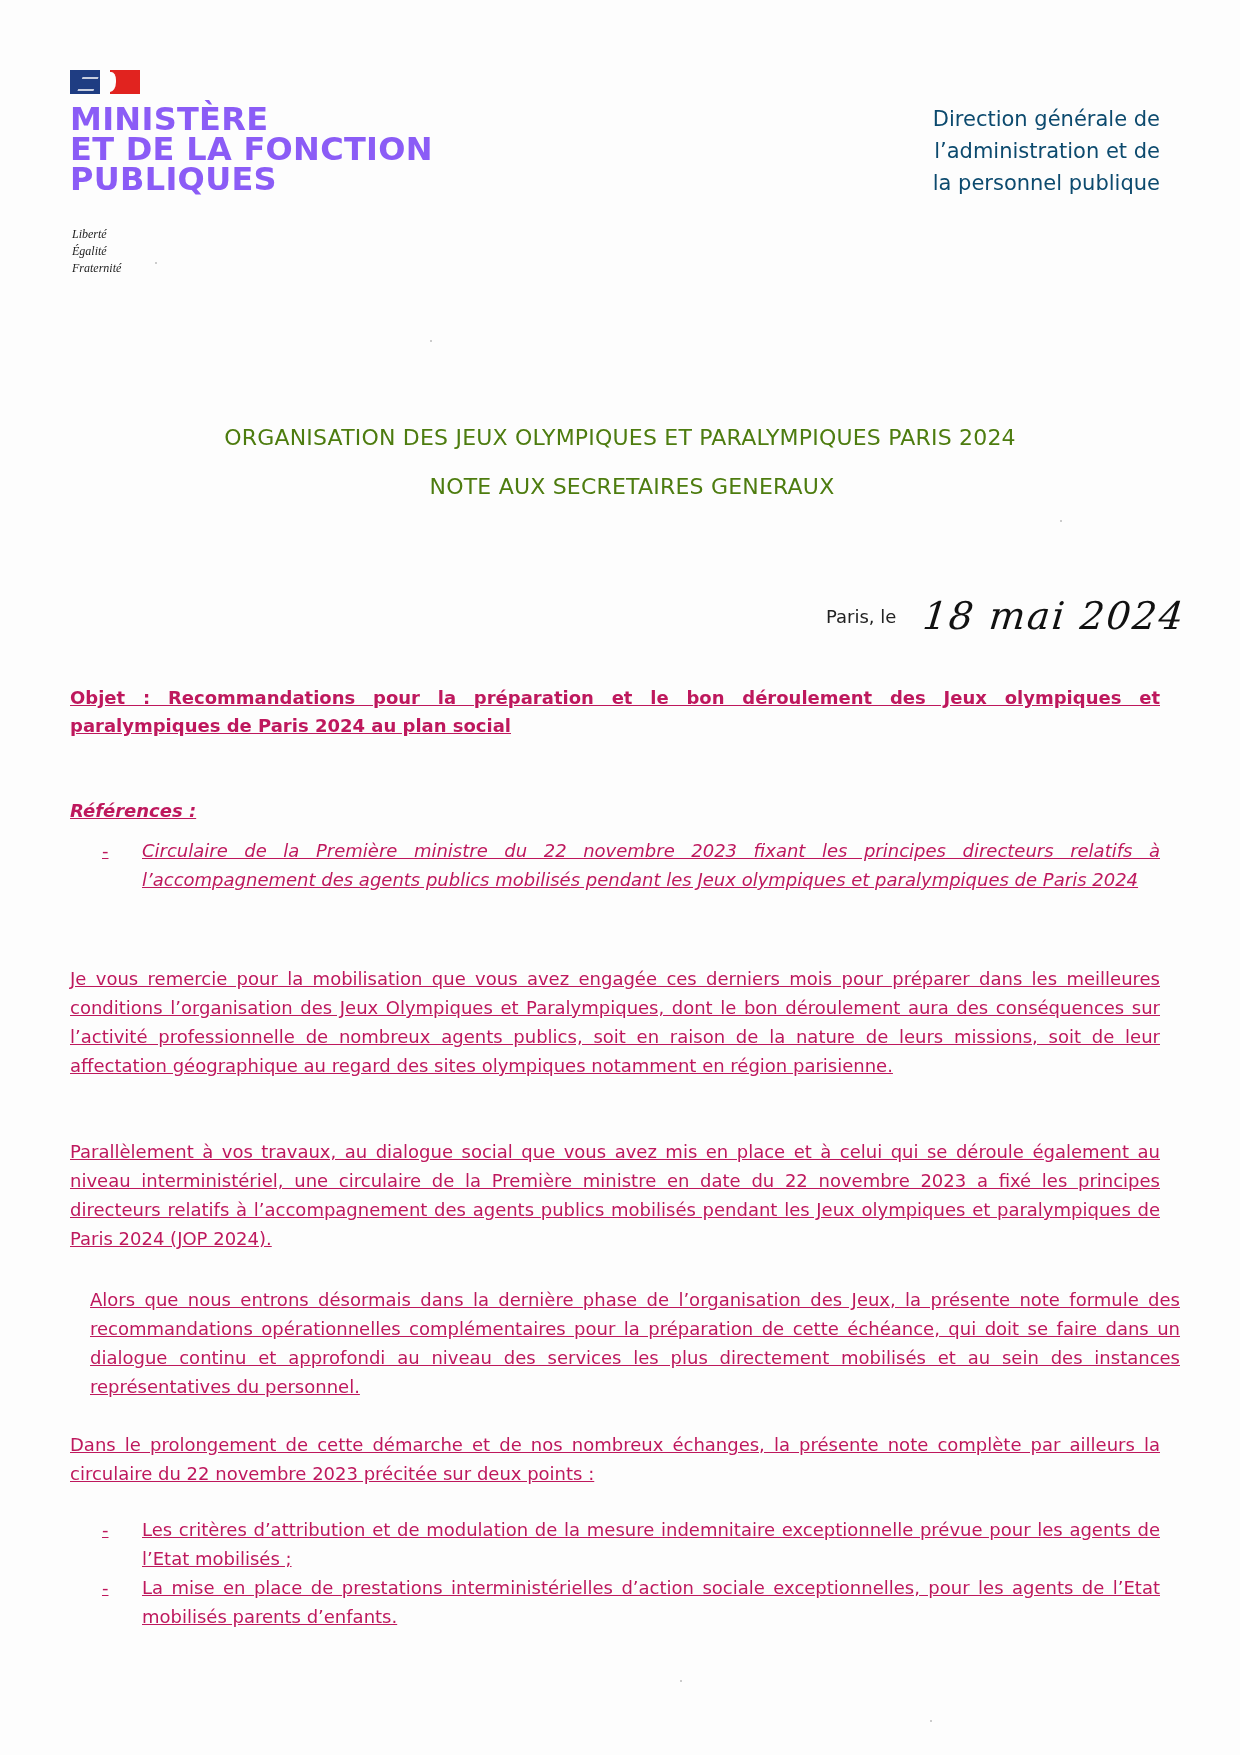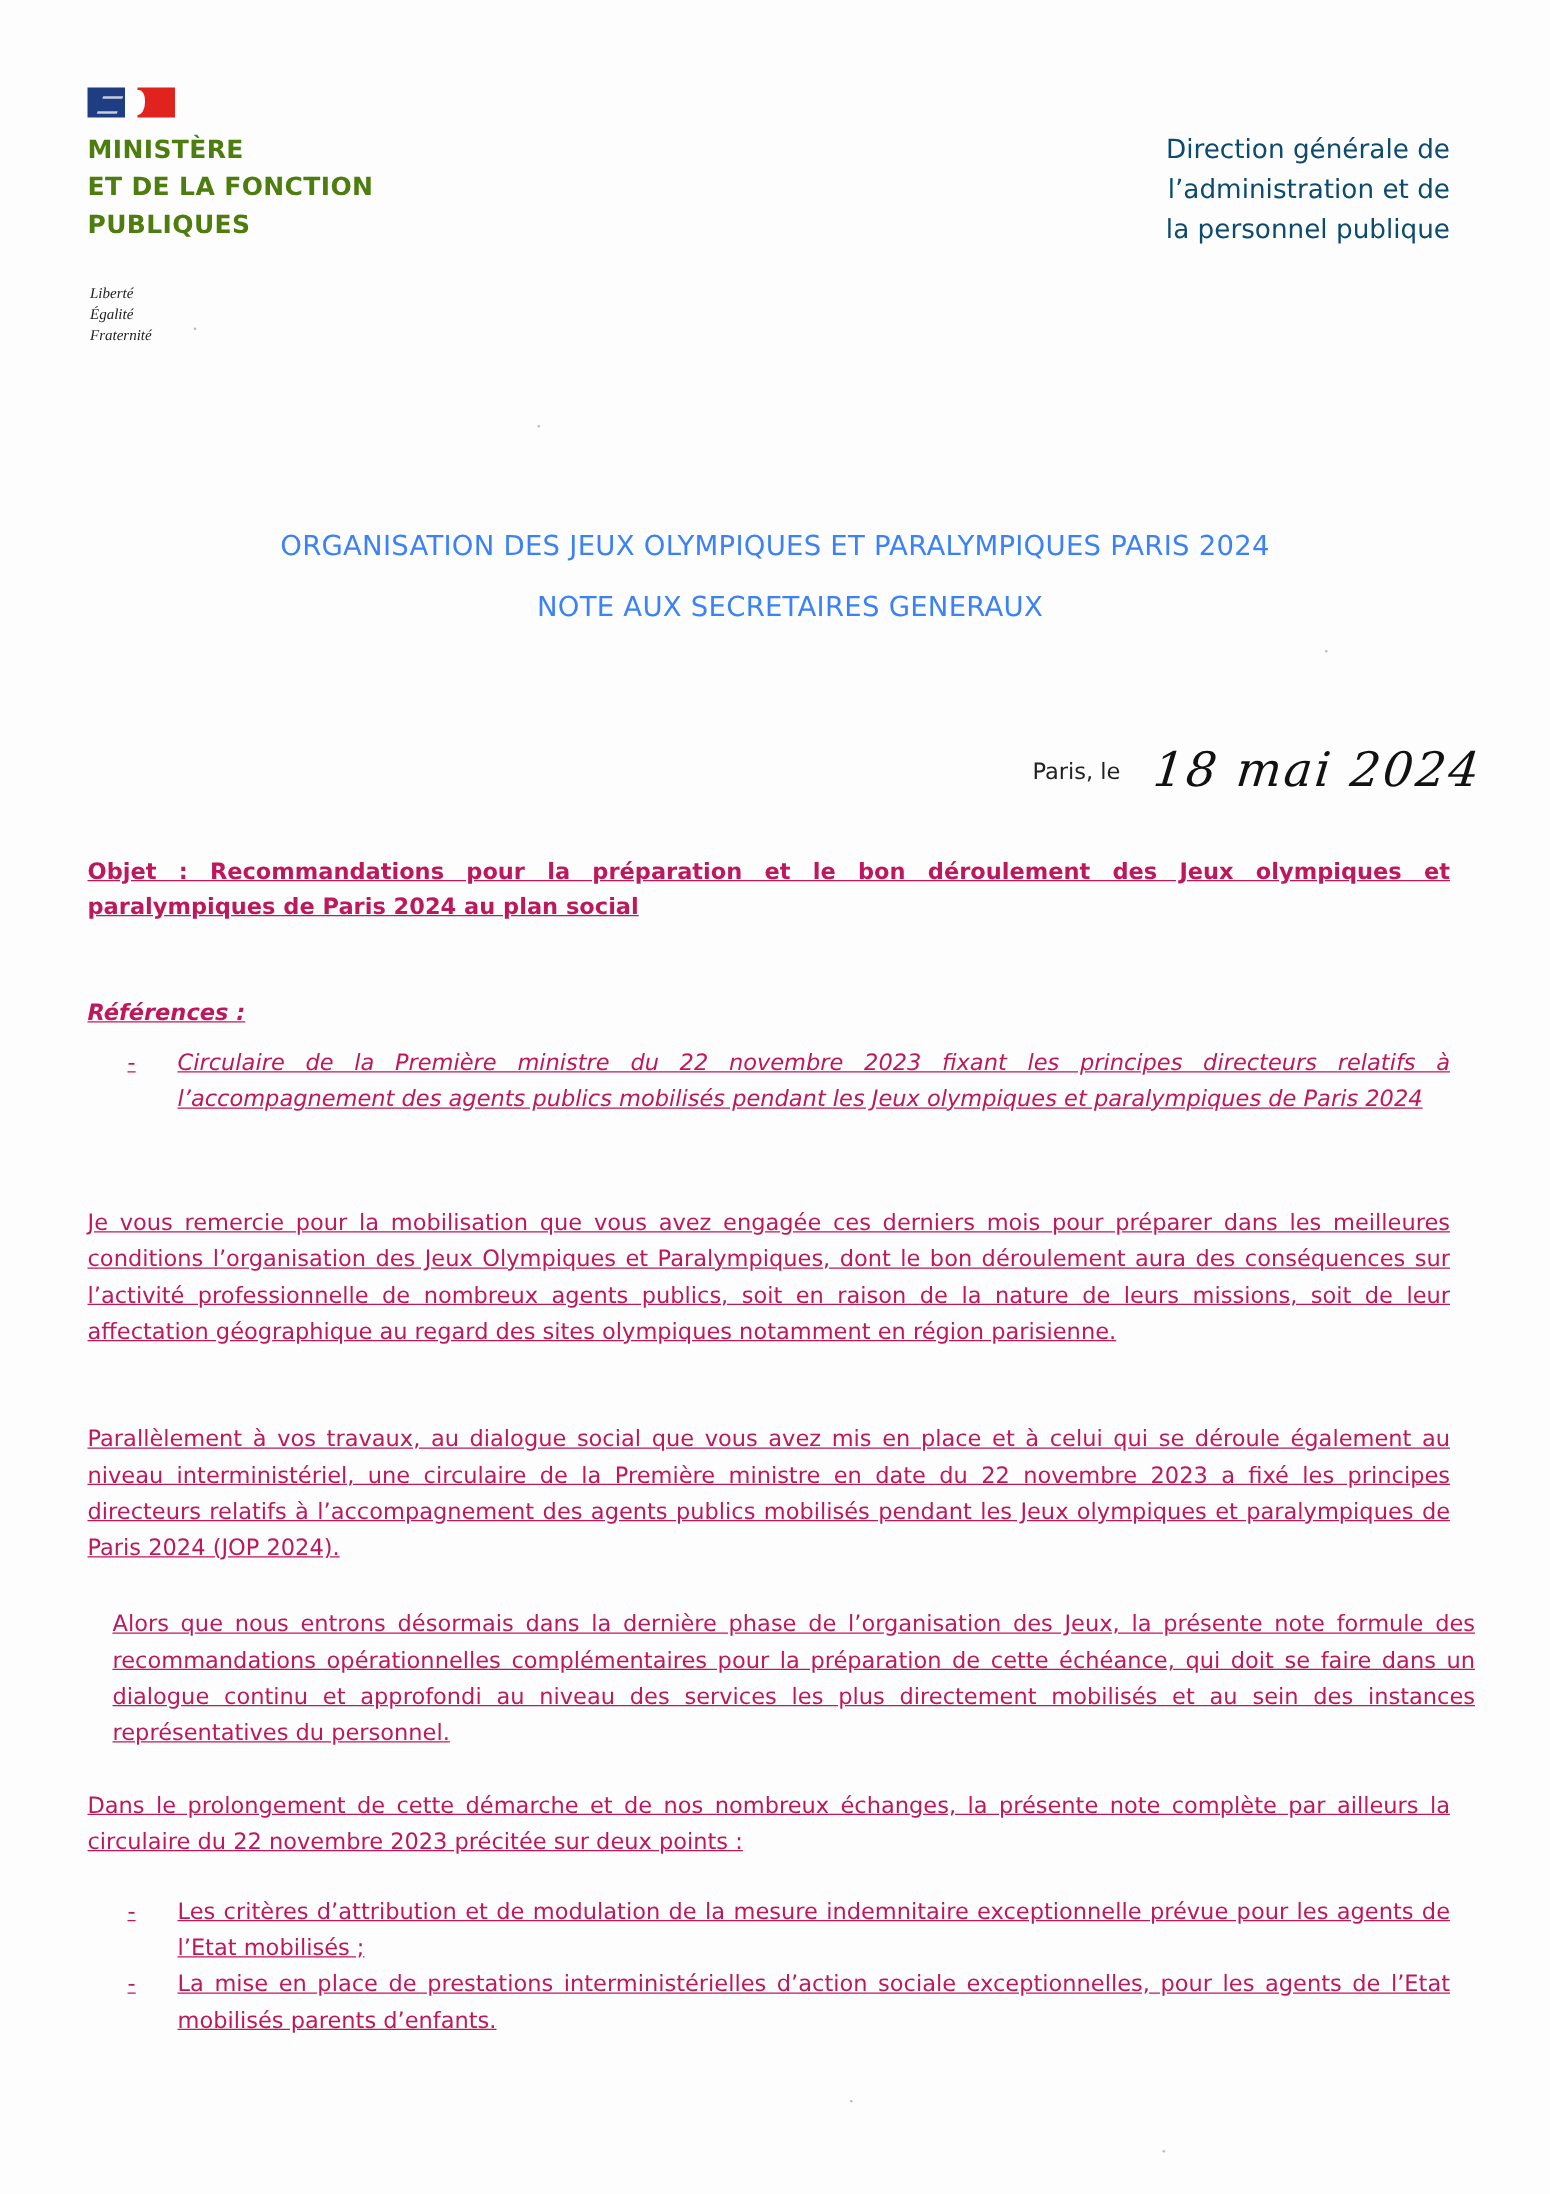--- a/index.html
+++ b/index.html
@@ -28,24 +28,24 @@
     }
     .logo .wave {
       position: absolute; left: 10px; top: 7px; width: 16px; height: 10px;
       border-top: 2px solid #ffffff; border-bottom: 2px solid #ffffff;
       opacity: 0.75; transform: skewX(-20deg);
     }
     .ministry {
       left: 70px; top: 104px;
       font-family: "DejaVu Sans", sans-serif;
       font-weight: bold;
-      font-size: 20px;
+      font-size: 32px;
       line-height: 30px;
       letter-spacing: 0.3px;
-      color: #4d7c0f;
+      color: #8b5cf6;
     }
     .ministry div { white-space: nowrap; }
     .motto {
       left: 72px; top: 226px;
       font-family: "Liberation Serif", "DejaVu Serif", serif;
       font-style: italic;
       font-size: 12px;
       line-height: 17px;
       color: #222;
     }
@@ -59,21 +59,21 @@
       font-size: 21px;
       line-height: 32px;
       color: #0c4a6e;
     }
 
     
     .title {
       left: 0; width: 1240px; text-align: center;
       font-family: "DejaVu Sans", sans-serif;
       font-size: 22px;
-      color: #3b82f6;
+      color: #4d7c0f;
       letter-spacing: 0.2px;
     }
     .title1 { top: 425px; }
     .title2 { top: 474px; margin-left: 12px; }
 
     
     .date-line {
       left: 826px; top: 588px;
       display: flex; align-items: baseline; gap: 27px;
     }

